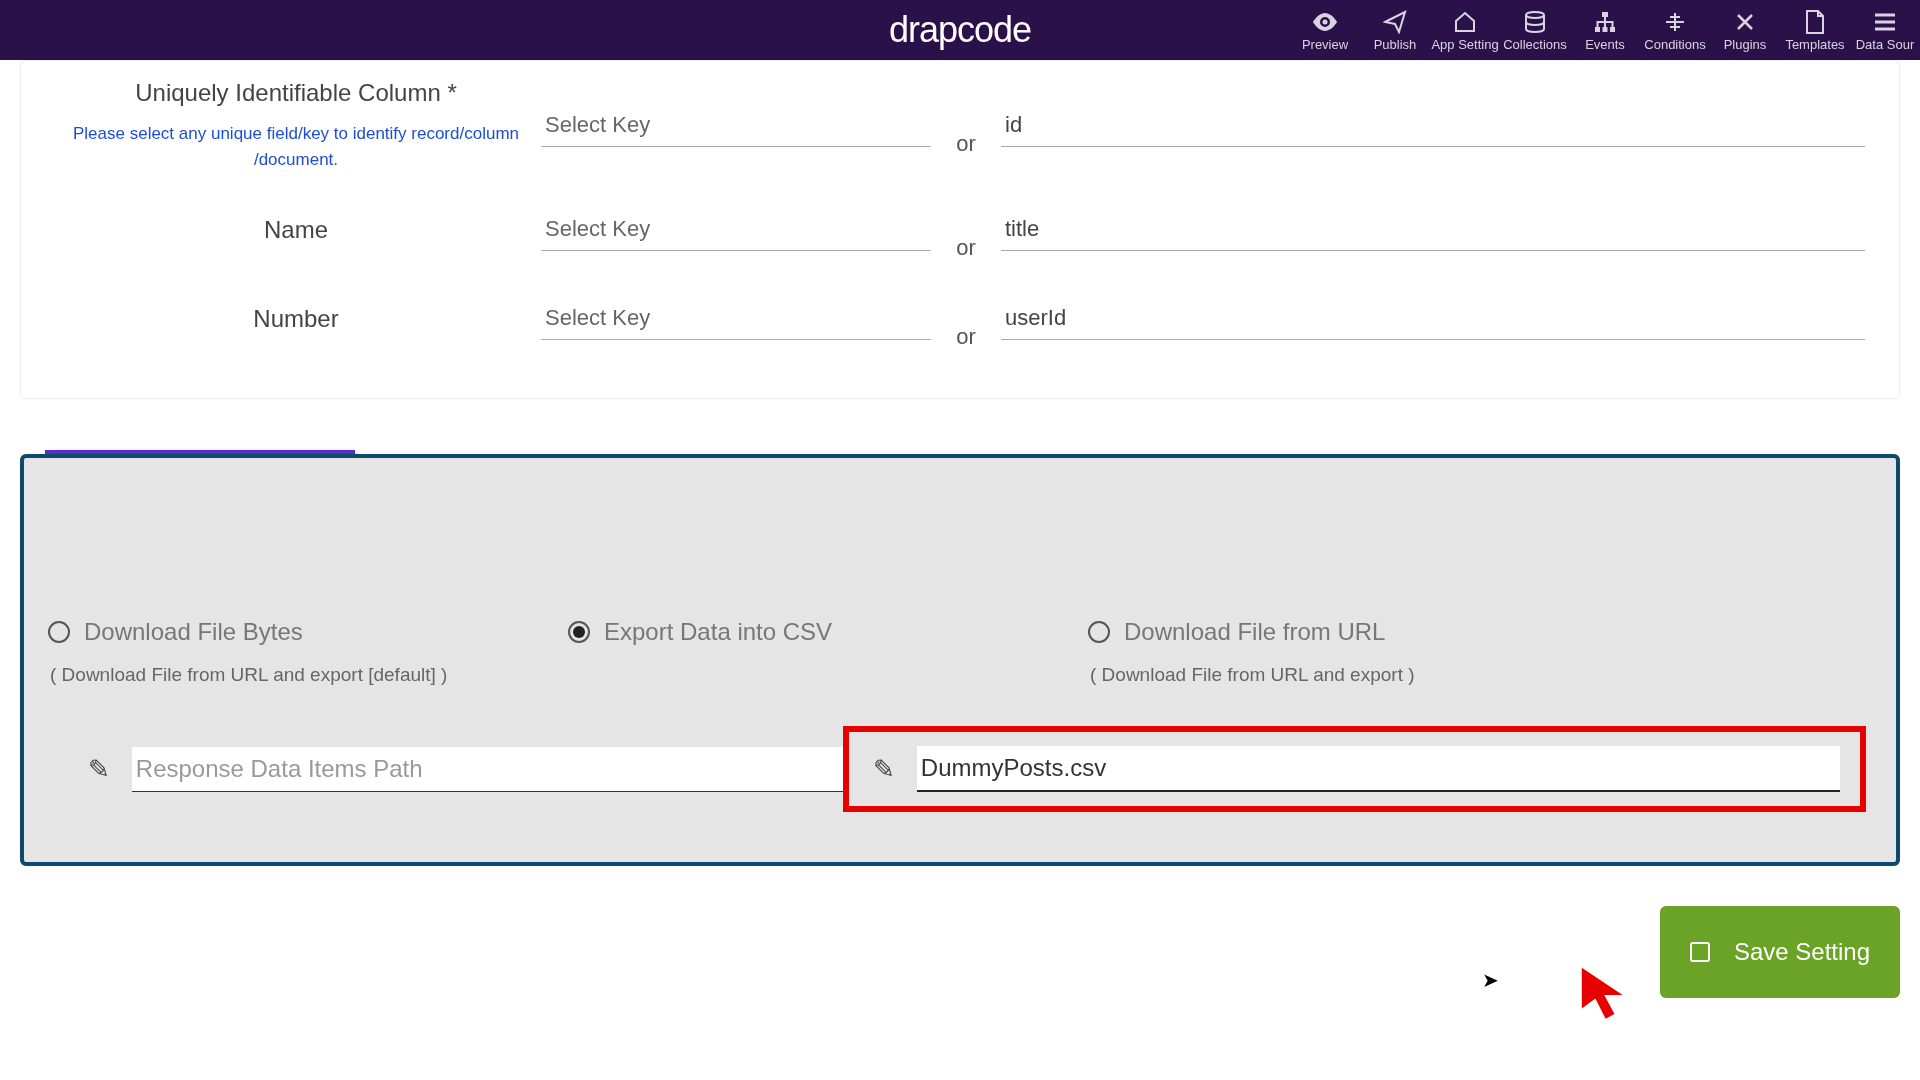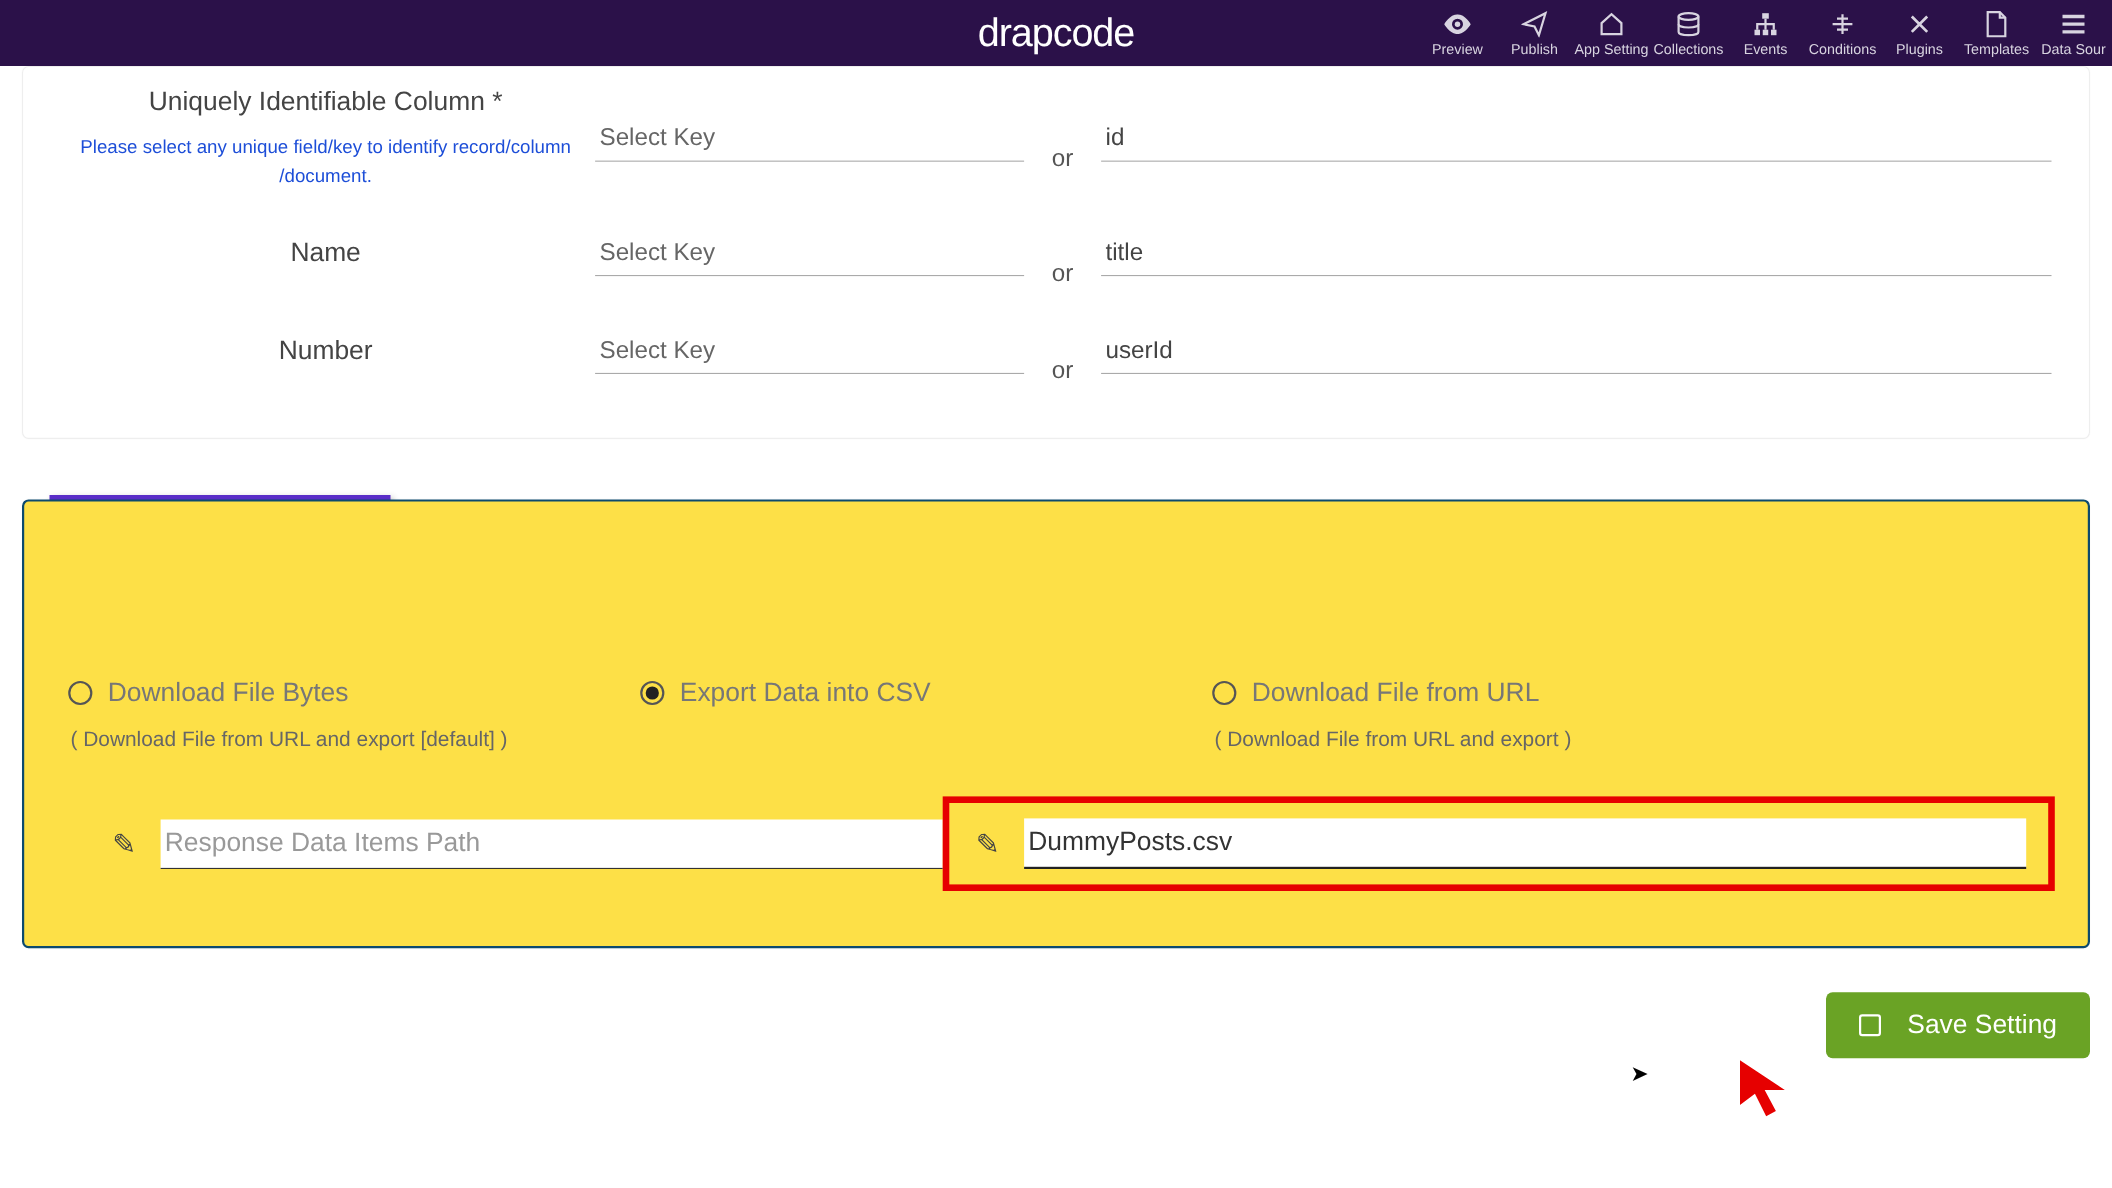--- a/index.html
+++ b/index.html
@@ -22,21 +22,21 @@
 .col-label { width: 490px; text-align: center; color: #444; font-size: 24px; }
 .col-label .hint { display:block; font-size: 17px; color: #1d4ed8; margin-top: 14px; line-height: 1.5;}
 .col-select { width: 390px; }
 .col-or { width: 70px; text-align: center; color: #555; font-size: 22px; margin-top: 37px; }
 .col-input { flex: 1; }
 .underline-input { width: 100%; border: none; border-bottom: 1px solid #aaa; font-size: 22px; padding: 8px 4px; color: #444; outline: none; background: transparent; }
 .select-placeholder { width: 100%; border: none; border-bottom: 1px solid #aaa; font-size: 22px; padding: 8px 4px; color: #666; background: transparent; }
 
 
 .export-btn { display: inline-block; background: #5a2dc8; color: #fff; font-size: 22px; padding: 22px 26px; border: none; cursor: pointer; box-shadow: 2px 3px 6px rgba(0,0,0,0.3);}
-.card2 { background:#fde047; border:2px solid #0c4a6e; border-radius:6px; padding: 0 30px 50px 40px; position: relative; box-shadow: 0 0 2px rgba(0,0,0,0.03);}
+.card2 { background:#e5e5e5; border:4px solid #0c4a6e; border-radius:6px; padding: 0 30px 50px 24px; position: relative; box-shadow: 0 0 2px rgba(0,0,0,0.03);}
 .export-wrap { position: relative; }
 .export-btn-wrap { position: absolute; left: 25px; top: -4px; }
 
 .radio-row { display: flex; padding-top: 160px; }
 .radio-col { width: 520px; }
 .radio-col.c2 { width: 520px; }
 .radio-line { display:flex; align-items:center; gap: 14px; margin-bottom: 18px;}
 .radio-line .r-label { font-size: 24px; color: #777; }
 .r-sub { font-size: 19px; color: #666; margin-left: 2px;}
 .radio-outer { width: 22px; height: 22px; border: 2px solid #555; border-radius: 50%; display:flex; align-items:center; justify-content:center; cursor:pointer;}
@@ -46,21 +46,21 @@
 .inp-col { display:flex; align-items:center; gap: 22px; }
 .inp-col.c1 { width: 795px; padding-left: 40px;}
 .inp-col.c2 { flex:1; padding: 14px 20px 14px 24px; border: 6px solid #e60000; }
 .pencil { font-size: 26px; color:#444; }
 .text-input { flex:1; border:none; border-bottom: 1px solid #333; font-size: 24px; padding: 8px 4px; color:#333; outline:none;}
 .text-input.ph::placeholder { color:#999; }
 .inp-col.c2 .text-input { border-bottom: 2px solid #222; }
 
 
 .save-wrap { display:flex; justify-content:flex-end; margin-top: 40px; padding-right: 0;}
-.save-btn { background: #6aa325; color:#fff; border:none; border-radius:6px; font-size:24px; padding: 16px 30px; display:flex; align-items:center; gap:24px; cursor:pointer;}
+.save-btn { background: #6aa325; color:#fff; border:none; border-radius:6px; font-size:24px; padding: 32px 30px; display:flex; align-items:center; gap:24px; cursor:pointer;}
 .disk { width:20px; height:20px; border:2px solid #fff; display:inline-block; border-radius:3px; position:relative;}
 
 
 .cursor-black { position:absolute; font-size:20px; color:#000; pointer-events:none; }
 .cursor-red { position:absolute; width:0; height:0; pointer-events:none;}
 .cursor-red svg { width:68px; height:68px; }
 
 .container-rel { position: relative; }
 </style>
 </head>

